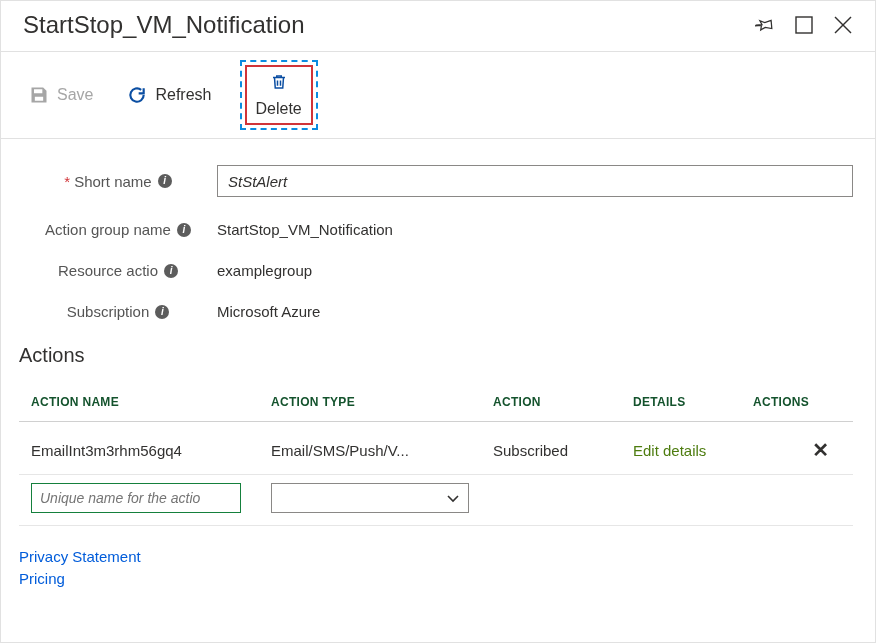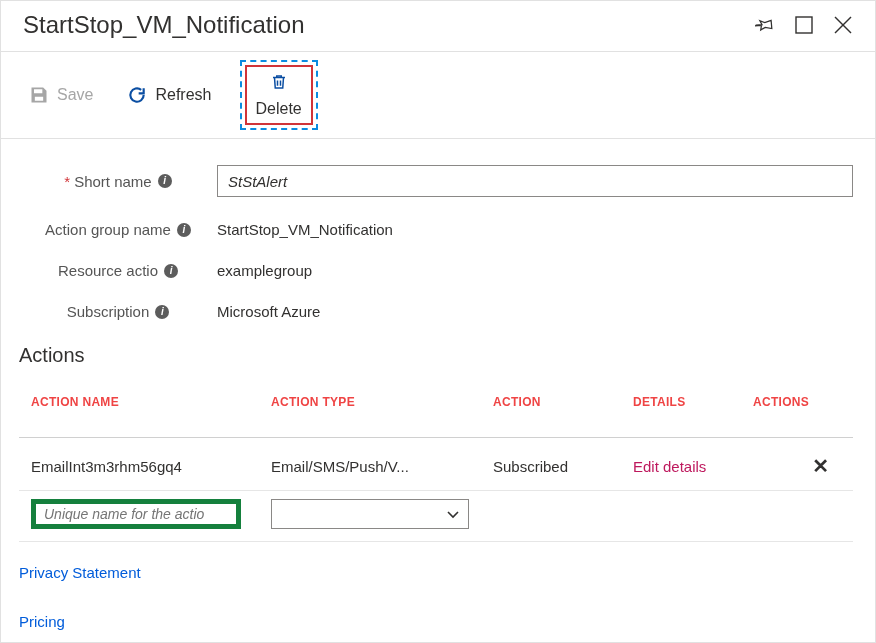--- a/index.html
+++ b/index.html
@@ -112,43 +112,43 @@
     }
     table.actions-table {
       width: 100%;
       border-collapse: collapse;
     }
     .actions-table th {
       text-align: left;
       font-size: 12px;
       font-weight: 700;
       letter-spacing: 0.3px;
-      padding: 10px 12px 28px 12px;
+      padding: 10px 12px 12px 12px;
       border-bottom: 1px solid #d0d0d0;
-      color: #ef4444;
+      color: #14532d;
     }
     .actions-table td {
       padding: 16px 12px 12px 12px;
       font-size: 15px;
       vertical-align: middle;
       border-bottom: 1px solid #e6e6e6;
     }
     .actions-table tr.input-row td {
       padding: 8px 12px 12px 12px;
     }
     .col-name   { width: 240px; }
     .col-type   { width: 220px; }
     .col-status { width: 140px; }
     .col-details{ width: 120px; }
     .col-act    { text-align: right; padding-right: 24px !important; }
-    .link { color: #be185d; cursor: pointer; margin-top: 17px; }
+    .link { color: #4d7c0f; cursor: pointer; margin-top: 17px; }
     .delete-x { font-weight: 700; font-size: 20px; cursor: pointer; }
     .name-input {
       width: 210px;
-      border: 5px solid #15803d;
+      border: 1px solid #15803d;
       padding: 3px 8px;
       font-size: 14px;
       font-style: italic;
       color: #7a7a7a;
       height: 30px;
     }
     .type-select {
       width: 198px;
       height: 30px;
       border: 1px solid #8a8886;
@@ -156,21 +156,21 @@
       display: flex;
       align-items: center;
       justify-content: flex-end;
       padding: 0 8px;
       cursor: pointer;
     }
     .footer-links {
       padding: 12px 18px;
       display: flex;
       flex-direction: column;
-      gap: 32px;
+      gap: 5px;
     }
     .footer-links a { color: #015cda; text-decoration: none; font-size: 15px; cursor: pointer; }
     svg { display: block; }
   </style>
 </head>
 <body>
 
 <div class="header">
   <div class="header-title">StartStop_VM_Notification</div>
   <div class="header-controls">

